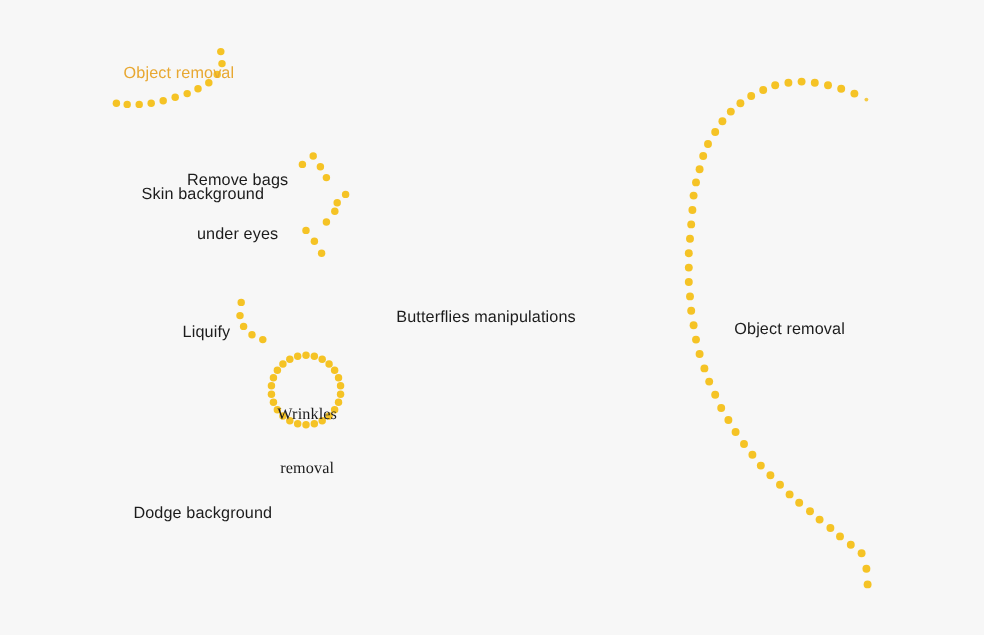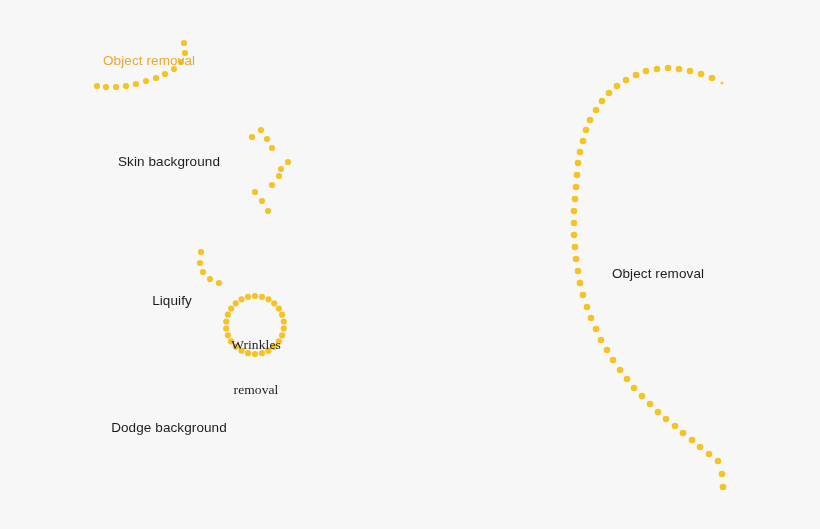--- a/index.html
+++ b/index.html
@@ -166,26 +166,31 @@
         <circle cx="700" cy="447" r="3.3" fill="#f5c325" opacity="1"></circle>
         <circle cx="709" cy="454" r="3.3" fill="#f5c325" opacity="1"></circle>
         <circle cx="718" cy="461" r="3.3" fill="#f5c325" opacity="1"></circle>
         <circle cx="722" cy="474" r="3.3" fill="#f5c325" opacity="1"></circle>
         <circle cx="723" cy="487" r="3.3" fill="#f5c325" opacity="1"></circle>
       </g>
   </svg>
 
   <div class="label accent left" id="lbl-object_removal_top" style="left: 103px; top: 53px; transform: none; text-align: left;">Object removal</div>
 
+  <div class="label center" id="lbl-remove_bags" style="left: 198px; top: 112px;">
+    <div>Remove bags</div>
+    <div>under eyes</div>
+  </div>
 
   <div class="label center" id="lbl-skin_retouching" style="left: 169px; top: 154px;">Skin background</div>
 
 
-  <div class="label center" id="lbl-liquify" style="left: 172px; top: 269px; margin-top: 24px;">Liquify</div>
+  <div class="label center" id="lbl-liquify" style="left: 172px; top: 269px;">Liquify</div>
 
+  <div class="label center" id="lbl-butterflies" style="left: 405px; top: 256px;">Butterflies manipulations</div>
 
   <div class="label center" id="lbl-wrinkles" style="left: 256px; top: 307px; font-family: Liberation Serif, serif;">
     <div>Wrinkles</div>
     <div>removal</div>
   </div>
 
   <div class="label center" id="lbl-object_removal_right" style="left: 658px; top: 266px;">Object removal</div>
 
   <div class="label center" id="lbl-clean_background" style="left: 169px; top: 420px;">Dodge background</div>
 

